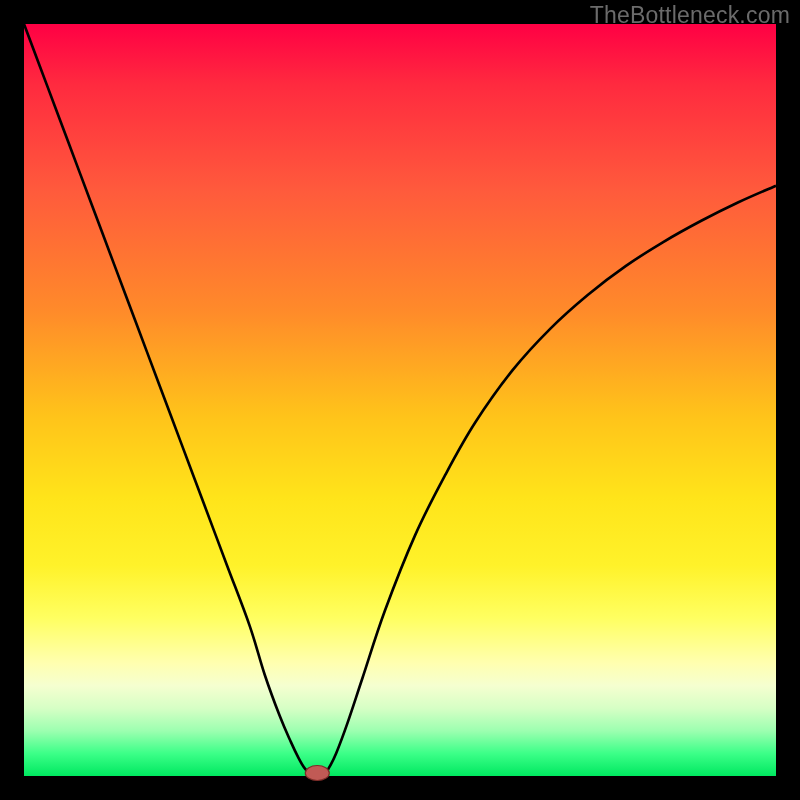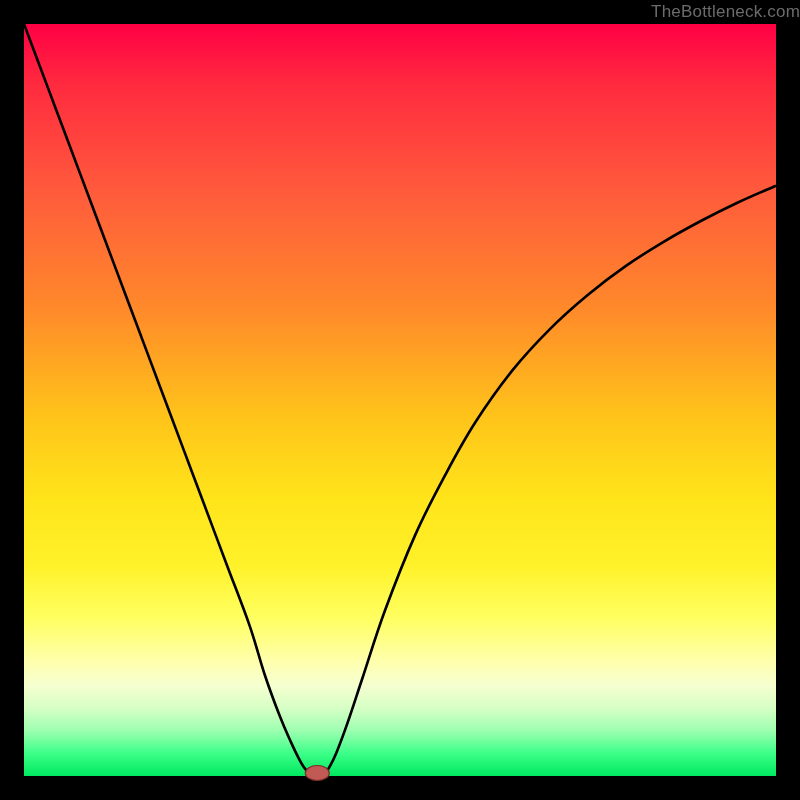--- a/index.html
+++ b/index.html
@@ -21,23 +21,23 @@
     position: absolute;
     left: 24px;
     top: 24px;
     width: 752px;
     height: 752px;
     
   }
   .watermark {
     position: absolute;
     top: 2px;
-    right: 0;
+    right: 10px;
     color: #6b6b6b;
-    font-size: 17px;
+    font-size: 23px;
     font-weight: 500;
     letter-spacing: 0.2px;
   }
   svg {
     position: absolute;
     left: 0;
     top: 0;
     width: 100%;
     height: 100%;
     overflow: visible;

